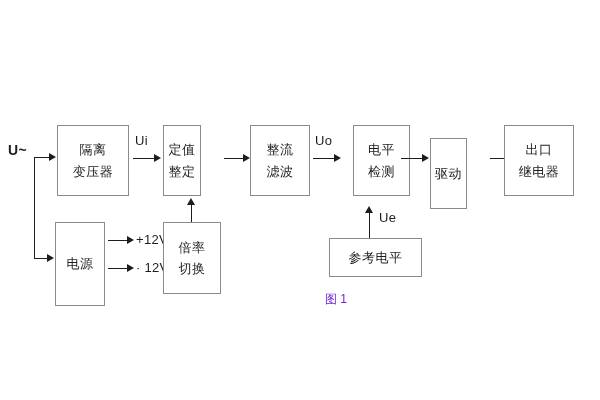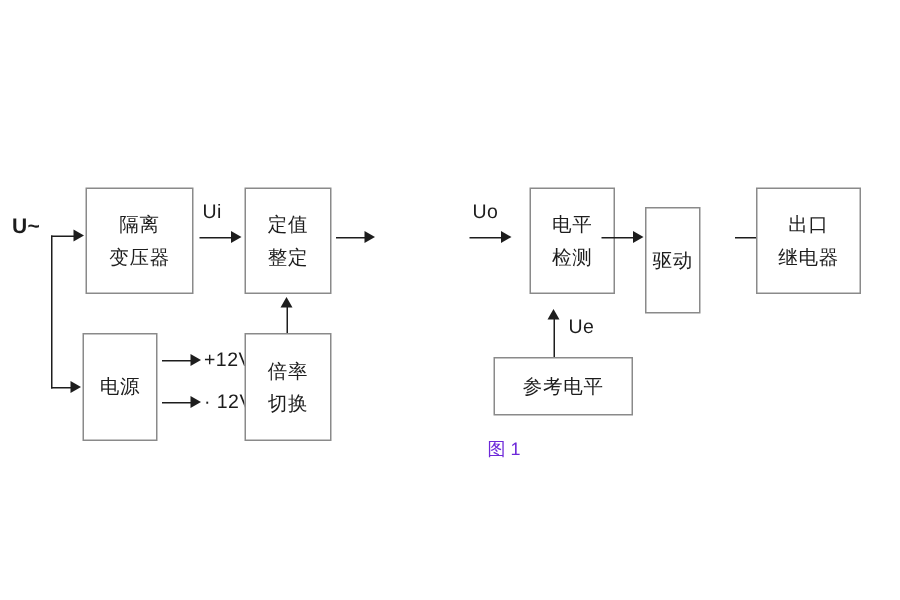--- a/index.html
+++ b/index.html
@@ -106,31 +106,35 @@
 
   <div class="block" style="left:57px; top:125px; width:72px; height:71px;">
     <span class="ln">隔离</span>
     <span class="ln">变压器</span>
   </div>
 
   <div class="label" style="left:135px; top:133px;">Ui</div>
   <div class="hline" style="left:133px; top:158px; width:22px;"></div>
   <div class="arrow-r" style="left:154px; top:154px;"></div>
 
-  <div class="block" style="left:163px; top:125px; width:58px; height:71px;">
+  <div class="block" style="left:163px; top:125px; width:38px; height:71px;">
     <span class="ln">定值</span>
     <span class="ln">整定</span>
   </div>
 
   <div class="vline" style="left:191px; top:204px; height:18px;"></div>
   <div class="arrow-u" style="left:187px; top:198px;"></div>
 
   <div class="hline" style="left:224px; top:158px; width:20px;"></div>
   <div class="arrow-r" style="left:243px; top:154px;"></div>
 
+  <div class="block" style="left:250px; top:125px; width:60px; height:71px;">
+    <span class="ln">整流</span>
+    <span class="ln">滤波</span>
+  </div>
 
   <div class="label" style="left:315px; top:133px;">Uo</div>
   <div class="hline" style="left:313px; top:158px; width:22px;"></div>
   <div class="arrow-r" style="left:334px; top:154px;"></div>
 
   <div class="block" style="left:341px; top:125px; width:57px; height:71px;margin-left:12px;">
     <span class="ln">电平</span>
     <span class="ln">检测</span>
   </div>
 
@@ -146,21 +150,21 @@
   </div>
 
   <div class="hline" style="left:490px; top:158px; width:22px;"></div>
   <div class="arrow-r" style="left:511px; top:154px;"></div>
 
   <div class="block" style="left:504px; top:125px; width:70px; height:71px;">
     <span class="ln">出口</span>
     <span class="ln">继电器</span>
   </div>
 
-  <div class="block" style="left:55px; top:222px; width:50px; height:72px;">
+  <div class="block" style="left:55px; top:222px; width:50px; height:84px;">
     <span class="ln">电源</span>
   </div>
 
   <div class="hline" style="left:108px; top:240px; width:20px;"></div>
   <div class="arrow-r" style="left:127px; top:236px;"></div>
   <div class="label" style="left:136px; top:232px;">+12V</div>
 
   <div class="hline" style="left:108px; top:268px; width:20px;"></div>
   <div class="arrow-r" style="left:127px; top:264px;"></div>
   <div class="label" style="left:136px; top:260px;">· 12V</div>

